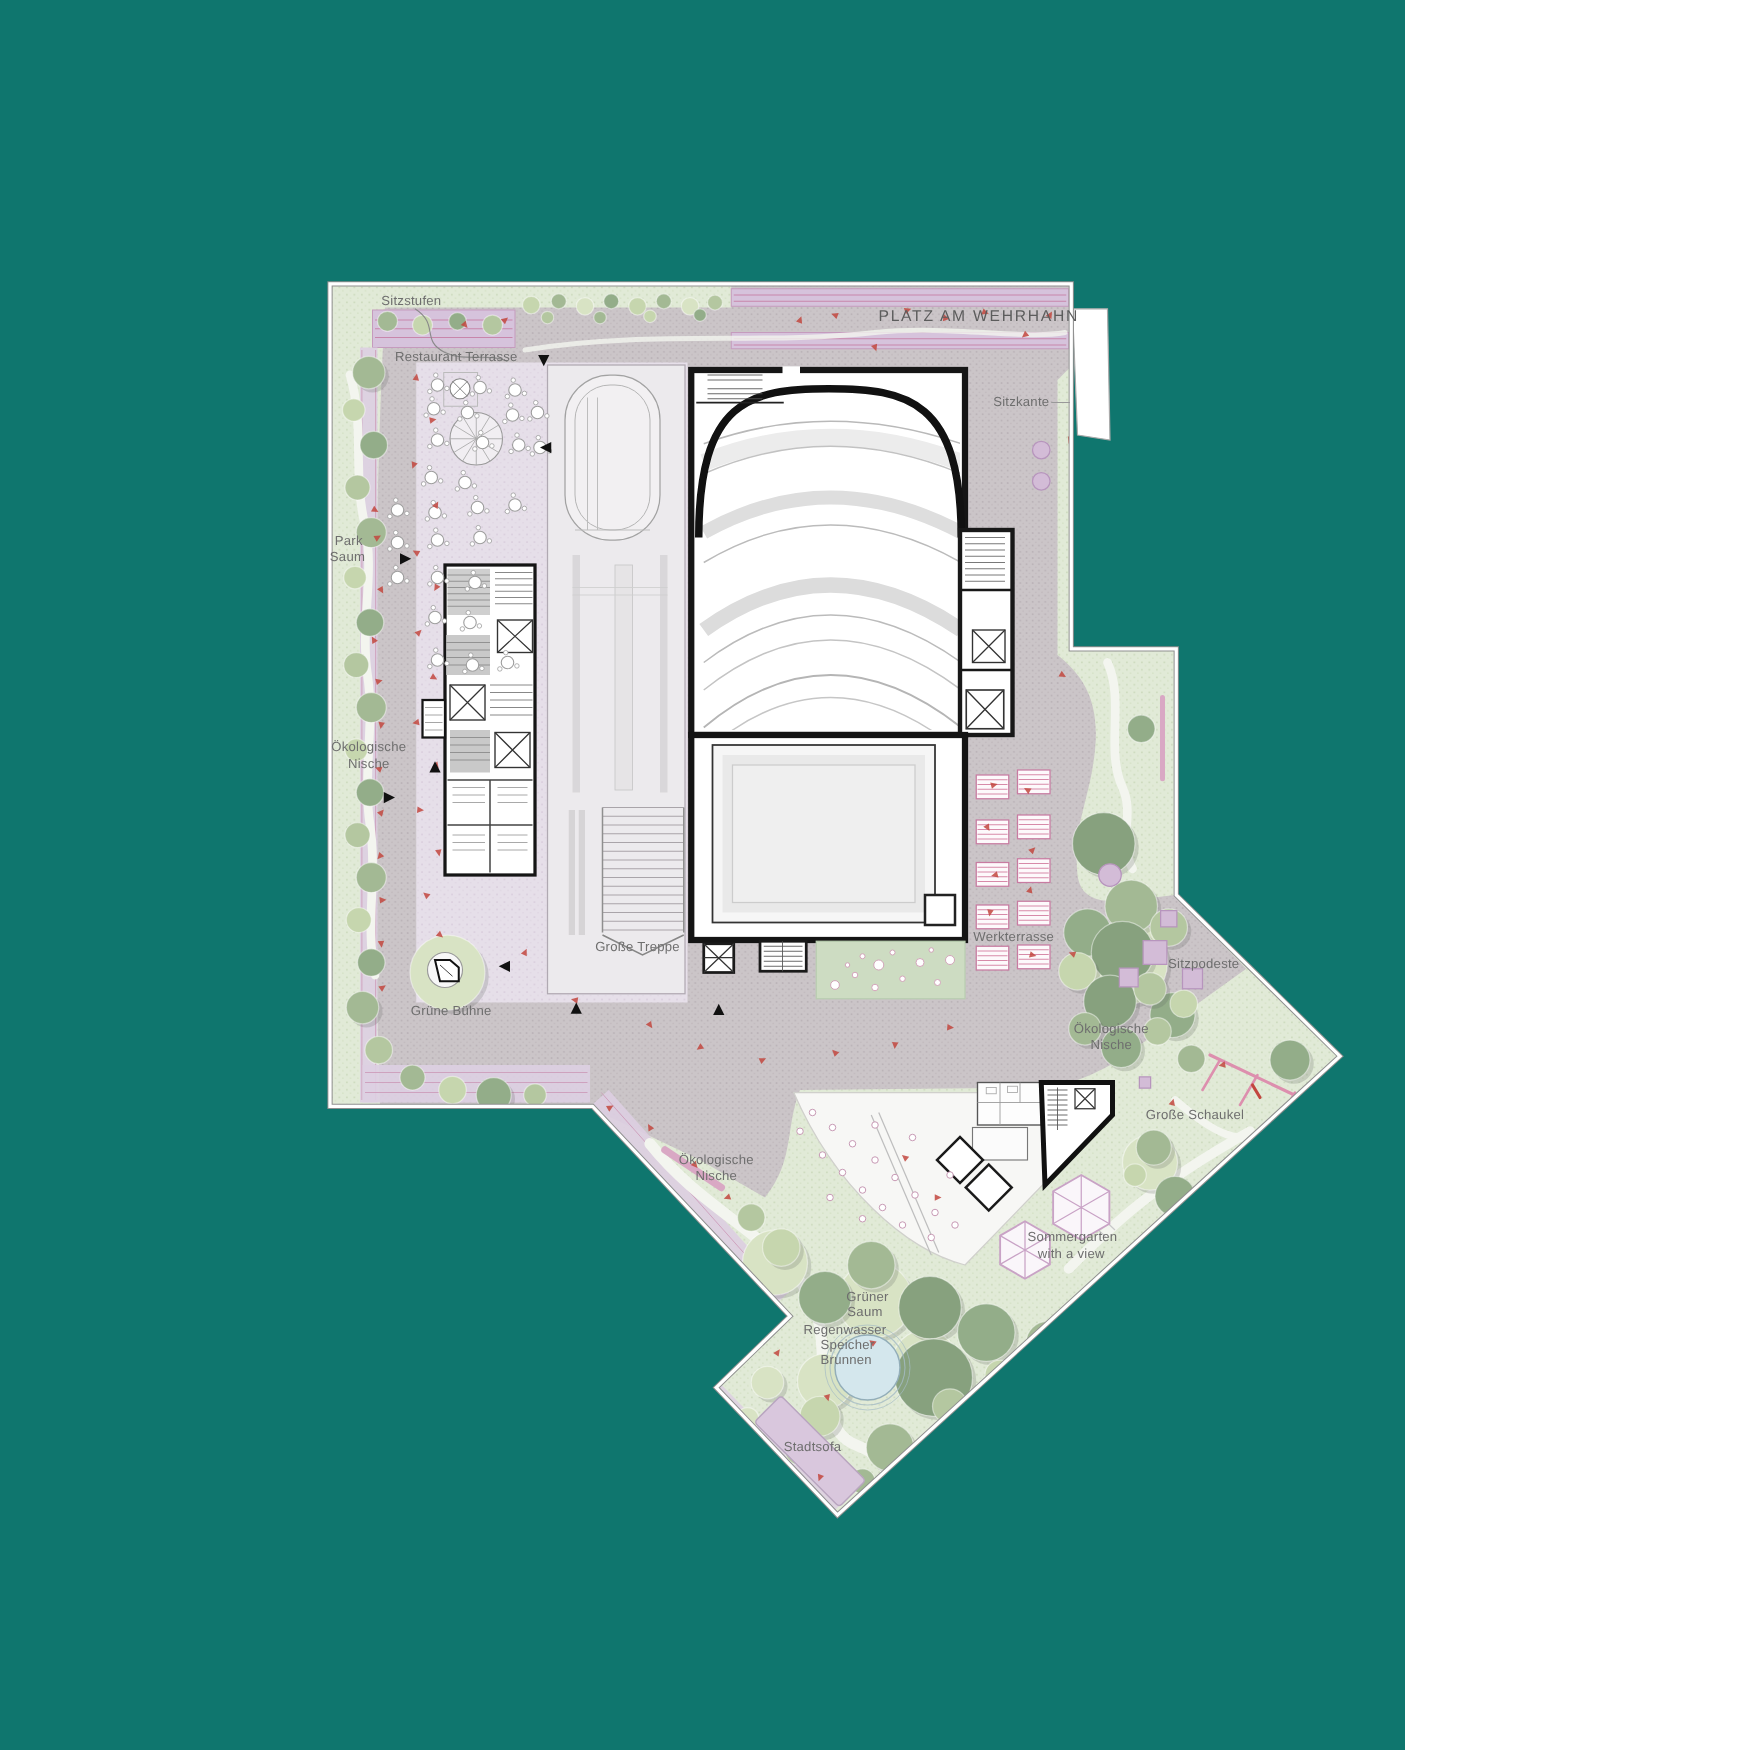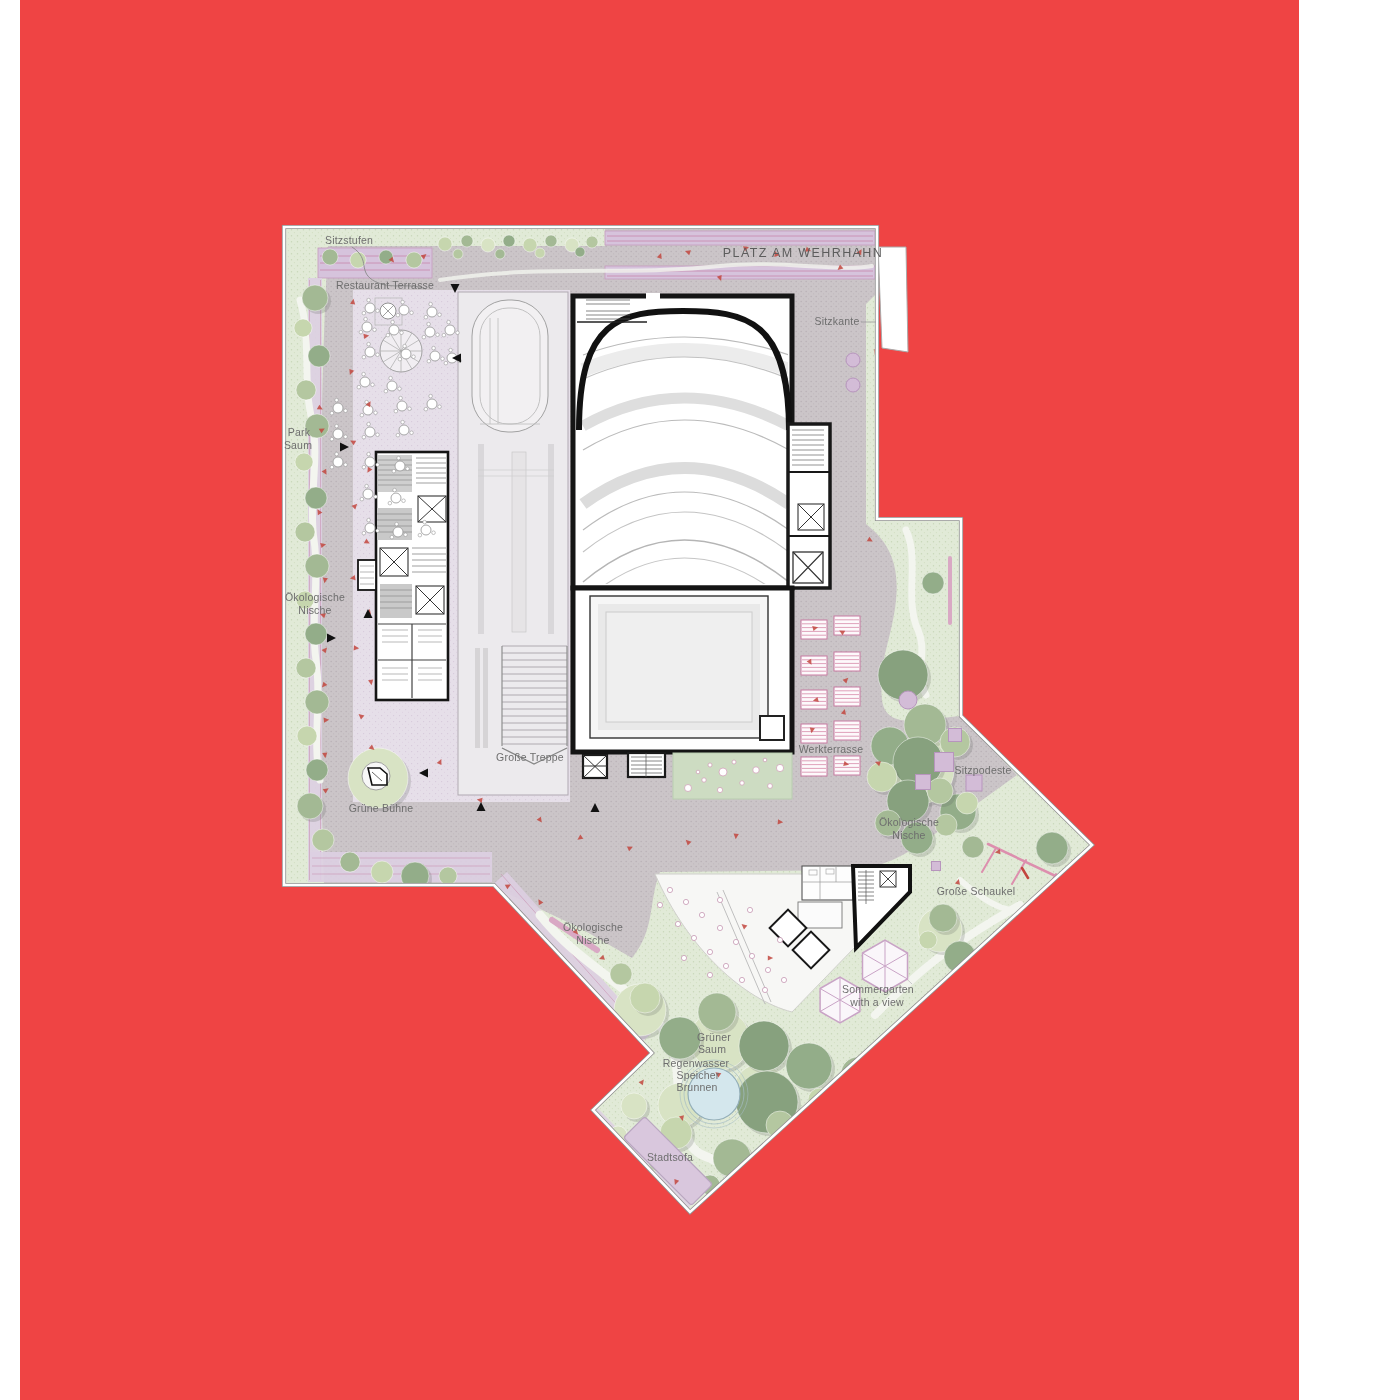--- a/index.html
+++ b/index.html
@@ -1,17 +1,17 @@
 <!DOCTYPE html>
 <html><head>
 <meta charset="utf-8">
 <style>
   html,body{margin:0;padding:0;background:#ffffff;}
-  .stage{position:relative;width:1279px;height:1400px;background:#ef4444;overflow:hidden;
-         font-family:"Liberation Sans", sans-serif;margin-left:20px;}
+  .stage{position:relative;width:1124px;height:1400px;background:#0f766e;overflow:hidden;
+         font-family:"Liberation Sans", sans-serif;}
   svg{display:block}
   text{font-family:"Liberation Sans", sans-serif;fill:#6e6e6e;}
   .lbl{font-size:10.5px;letter-spacing:.2px;}
   .lbl-title{font-size:12.5px;letter-spacing:1.4px;fill:#5c5c5c;}
 </style>
 </head>
 <body>
 
 <div class="stage">
 <svg width="1400" height="1400" viewBox="0 0 1400 1400">

